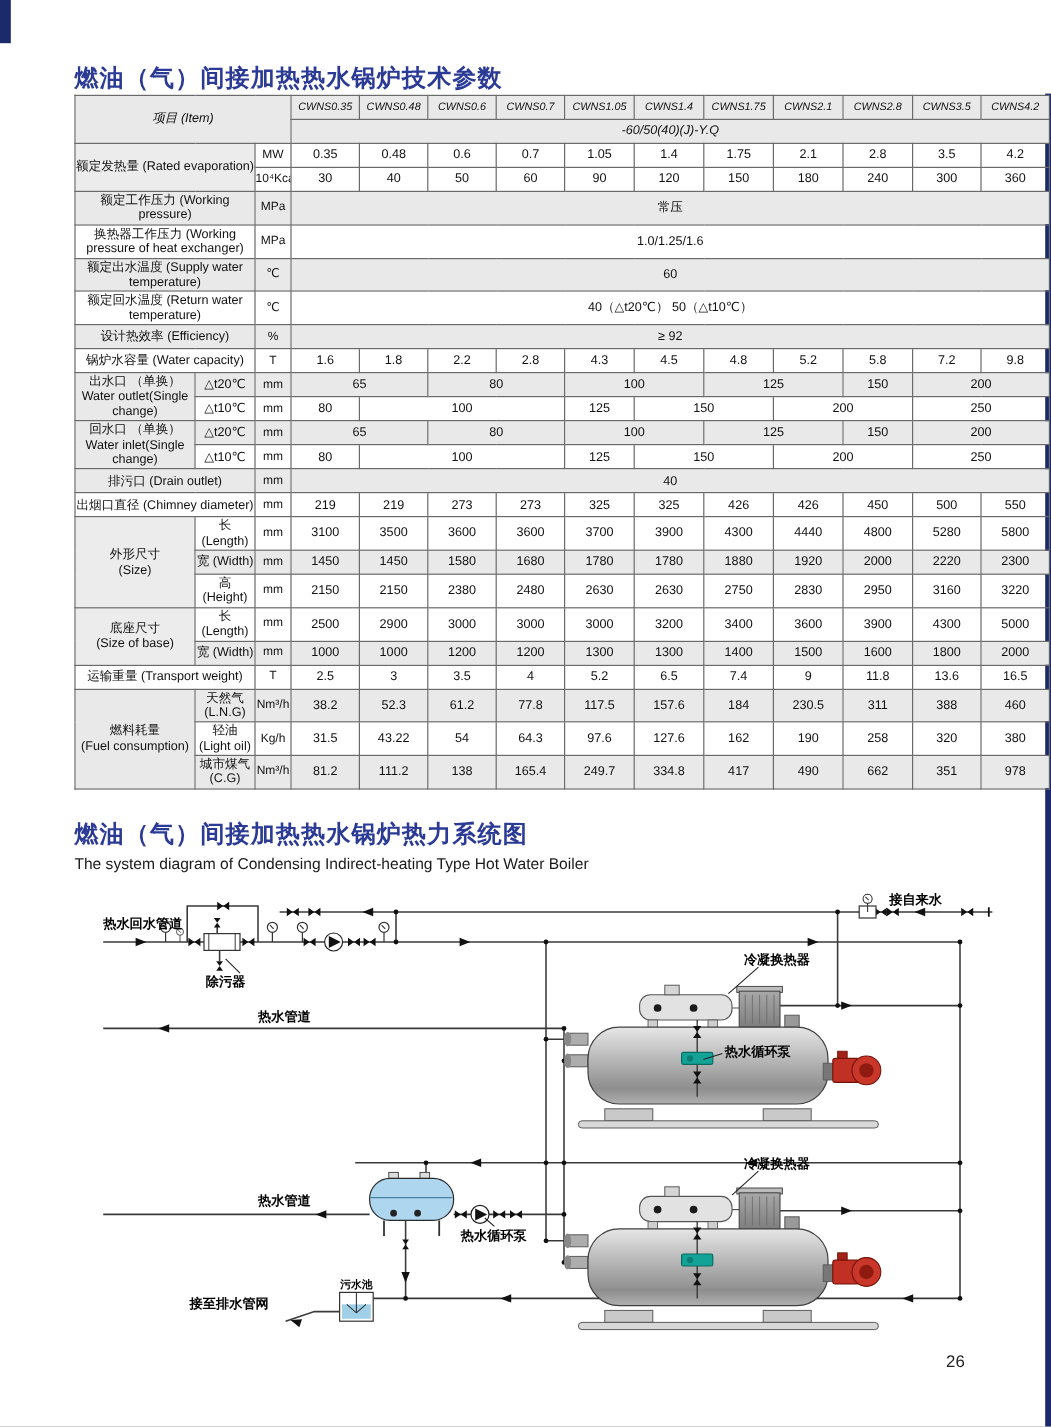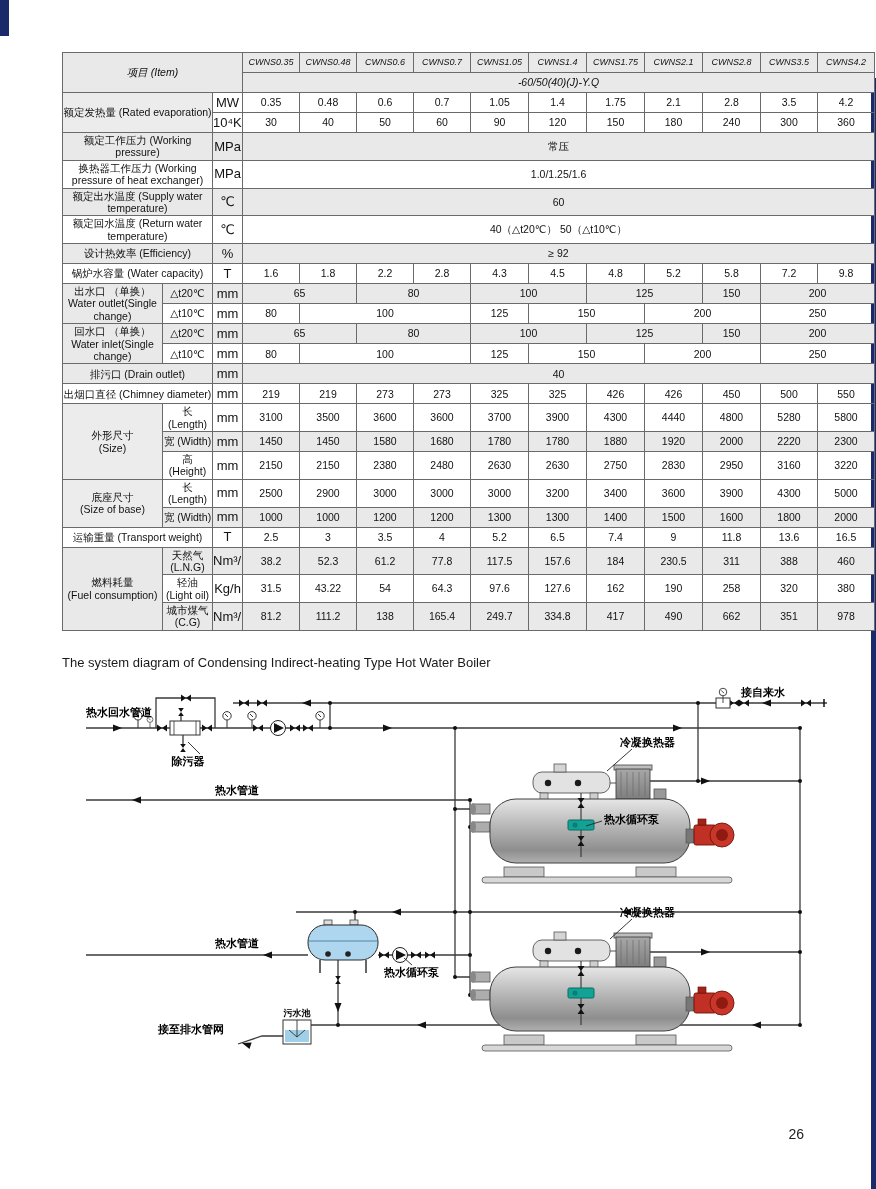--- a/index.html
+++ b/index.html
@@ -9,39 +9,40 @@
   .edge-bar{position:absolute;right:0;top:78px;width:5px;height:1111px;background:#1b2a6b;}
   .content{position:absolute;left:62px;top:52px;width:812px;}
   h1.sec-title{margin:0;font-size:20px;font-weight:bold;color:#2b3a94;letter-spacing:1px;}
   .sec-sub{font-size:13px;color:#1a1a1a;margin:3px 0 10px 0;}
   table.params{width:812px;border-collapse:collapse;table-layout:fixed;text-align:center;}
   table.params td,table.params th{border:1px solid #6a6a6a;font-size:10.5px;font-weight:normal;
         padding:1px 0;height:17px;line-height:1.18;white-space:pre-line;overflow:hidden;}
   table.params tr.shade td,table.params tr.shade th{background:#e9e9e9;}
   table.params td.grp{background:#ececec;}
   table.params th.model{font-size:9px;background:#e9e9e9;}
-  table.params td.unit{font-size:13px;}
+  table.params td.unit{font-size:10px;}
   table.params tr.hdr th{background:#e9e9e9;font-style:italic;}
   .tnote{font-size:10.8px;line-height:1.55;margin:7px 0 0 0;color:#111;}
   .sec2{margin-top:24px;}
   .diagram{margin-top:12px;position:relative;}
   svg text{font-family:"Liberation Sans","DejaVu Sans",sans-serif;}
   .dlbl{font-size:11px;font-weight:bold;fill:#000;}
   .dlbl-s{font-size:9px;font-weight:bold;fill:#000;}
   .pageno{position:absolute;right:72px;top:1126px;font-size:14px;color:#222;}
 </style>
 </head>
 <body>
 
 <div class="page">
   <div class="corner-mark"></div>
   <div class="edge-bar"></div>
 
   <div class="content">
     <section>
+      <h1 class="sec-title">燃油（气）间接加热热水锅炉技术参数</h1>
       <table class="params">
         <colgroup>
           <col style="width:100px">
             <col style="width:50px">
             <col style="width:30px">
           <col style="width:57px">
             <col style="width:57px">
             <col style="width:57px">
             <col style="width:57px">
           <col style="width:58px">
@@ -342,20 +343,21 @@
               <td>490</td>
               <td>662</td>
               <td>351</td>
               <td>978</td>
             </tr>
           </tbody>
       </table>
     </section>
 
     <section class="sec2">
+      <h1 class="sec-title">燃油（气）间接加热热水锅炉热力系统图</h1>
       <div class="sec-sub">The system diagram of Condensing Indirect-heating Type Hot Water Boiler</div>
 
       <div class="diagram">
       <svg width="812" height="372" viewBox="0 0 812 372">
         <defs>
           <linearGradient id="bgrad" x1="0" y1="0" x2="0" y2="1">
             <stop offset="0" stop-color="#e6e6e6"></stop>
                 <stop offset="0.45" stop-color="#b4b4b4"></stop>
             <stop offset="0.8" stop-color="#8e8e8e"></stop>
                 <stop offset="1" stop-color="#b0b0b0"></stop>

